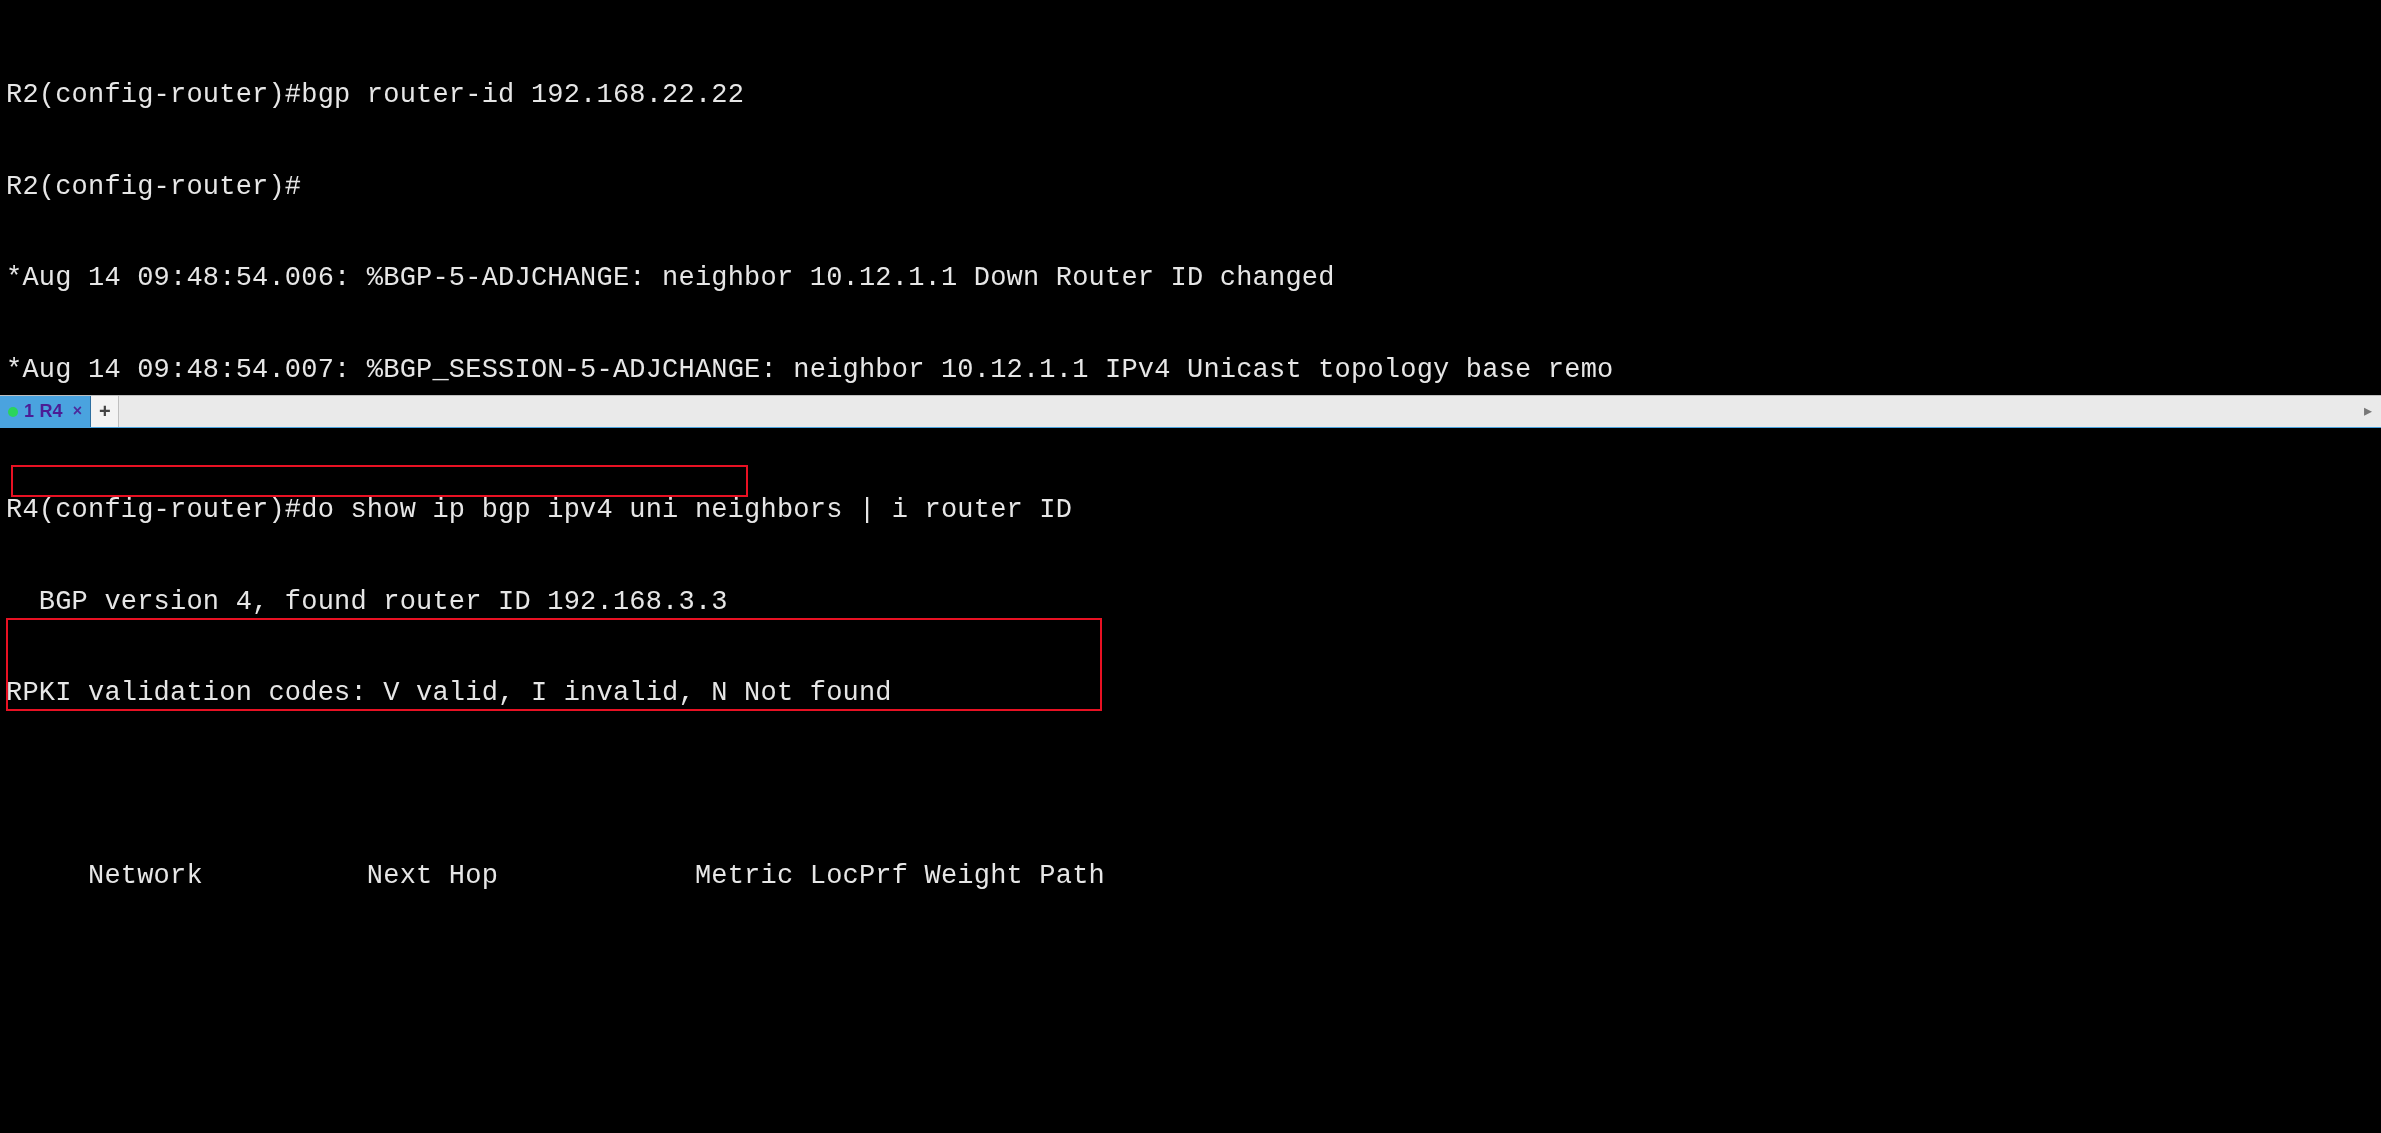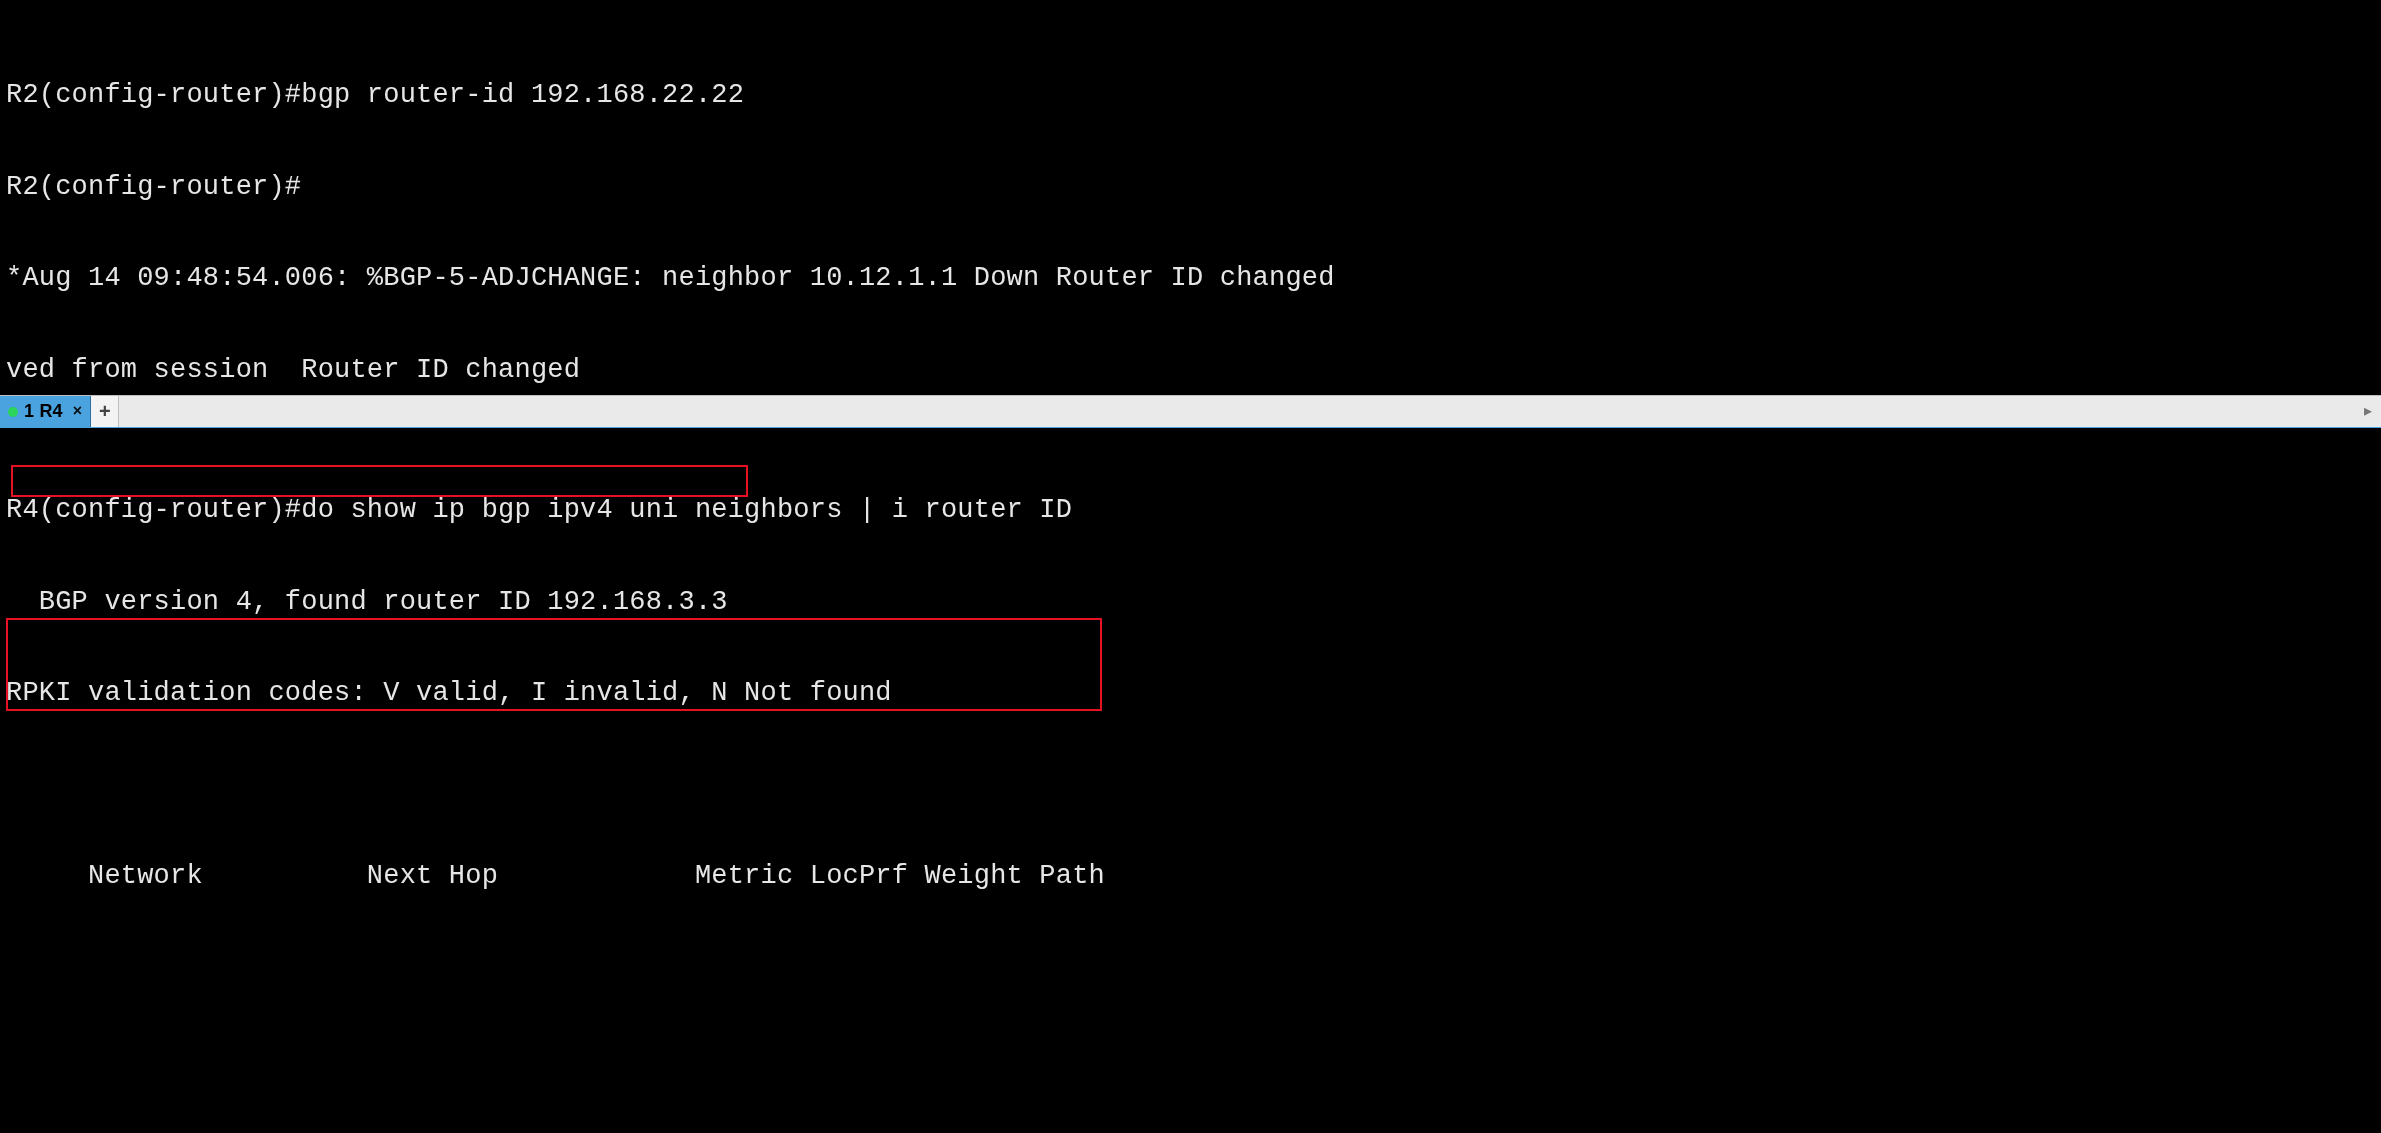--- a/index.html
+++ b/index.html
@@ -29,21 +29,21 @@
     display: flex;
     align-items: stretch;
     font-family: "Segoe UI", Arial, sans-serif;
     font-size: 18px;
     color: #333;
   }
   .tab {
     display: flex;
     align-items: center;
     background: #4aa3df;
-    color: #000000;
+    color: #4c1d95;
     font-weight: 700;
     padding: 0 8px 0 8px;
     border-right: 1px solid #2e6fa0;
     gap: 6px;
     height: 100%;
     cursor: pointer;
   }
   .tab .dot {
     width: 10px; height: 10px; border-radius: 50%;
     background: #2bd45b; display: inline-block;
@@ -89,20 +89,21 @@
     pointer-events: none;
   }
 </style>
 </head>
 <body>
 
 <div class="pane top-pane">
   <span class="line">R2(config-router)#bgp router-id 192.168.22.22</span>
   <span class="line">R2(config-router)#</span>
   <span class="line">*Aug 14 09:48:54.006: %BGP-5-ADJCHANGE: neighbor 10.12.1.1 Down Router ID changed</span>
+  <span class="line">*Aug 14 09:48:54.007: %BGP_SESSION-5-ADJCHANGE: neighbor 10.12.1.1 IPv4 Unicast topology base remo</span>
   <span class="line">ved from session  Router ID changed</span>
   <span class="line">*Aug 14 09:48:54.010: %BGP-5-ADJCHANGE: neighbor 10.24.1.2 Down Router ID changed</span>
   <span class="line">*Aug 14 09:48:54.011: %BGP_SESSION-5-ADJCHANGE: neighbor 10.24.1.2 IPv4 Unicast topology base remo</span>
   <span class="line">ved from session  Router ID changed</span>
   <span class="line">*Aug 14 09:48:54.945: %BGP-5-ADJCHANGE: neighbor 10.12.1.1 Up</span>
   <span class="line">*Aug 14 09:48:54.946: %BGP-5-ADJCHANGE: neighbor 10.24.1.2 Up</span>
   <span class="line"><span>R2(config-router)#</span><span class="cursor"></span></span>
 </div>
 
 <div class="tab-strip">

